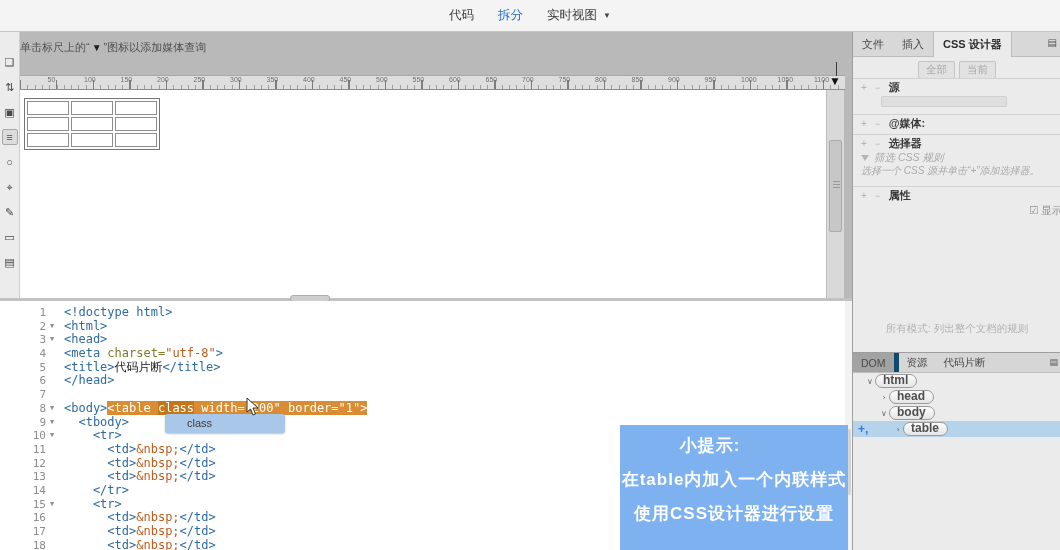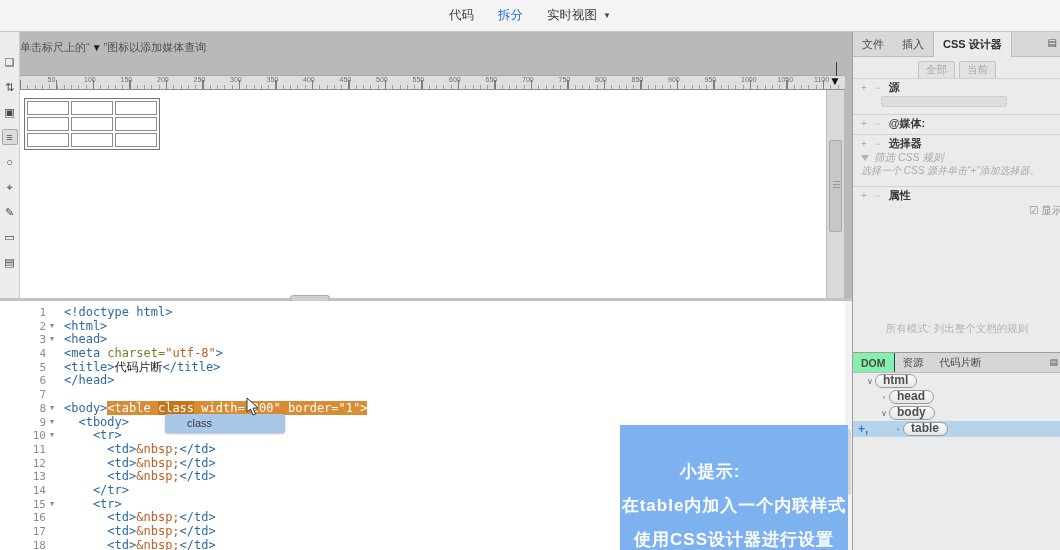--- a/index.html
+++ b/index.html
@@ -76,21 +76,21 @@
     background:#a9c7e8; border-radius:3px; box-shadow:0 1px 2px rgba(0,0,0,.25);
     font-family:"Liberation Sans",sans-serif; font-size:11px; color:#3a3a3a;
     line-height:19px; padding-left:22px; }
   #cursor { position:absolute; left:246px; top:96px; }
   
   #cscroll { position:absolute; left:845px; top:0; width:7px; height:249px; background:#f2f2f2; }
   #cthumb { position:absolute; left:1px; top:128px; width:5px; height:66px; background:#d5d5d5; border-radius:2px; }
 
   
   #tipbox { position:absolute; left:620px; top:425px; width:228px; height:125px;
-    padding-top:30px; text-align:center; color:#ffffff; font-weight:bold;
+    padding-top:4px; text-align:center; color:#ffffff; font-weight:bold;
     font-size:17px; line-height:34px; letter-spacing:1px; }
   #tipbox .tip-first { transform:translateX(-24px); }
 
   
   #rightpanel { position:absolute; left:852px; top:32px; width:208px; height:518px;
     background:#ebebeb; border-left:1px solid #9e9e9e; overflow:hidden; font-size:11px; color:#3d3d3d; }
   #ptabs { position:absolute; left:0; top:0; width:208px; height:25px; background:#d8d8d8;
     border-bottom:1px solid #bdbdbd; display:flex; align-items:stretch; }
   .ptab { padding:0 9px; display:flex; align-items:center; font-size:11px; color:#4a4a4a; cursor:pointer; }
   .ptab.active { background:#ebebeb; border-left:1px solid #bdbdbd; border-right:1px solid #bdbdbd;
@@ -110,21 +110,21 @@
   .funnel { width:0; height:0; border-left:4px solid transparent; border-right:4px solid transparent;
     border-top:6px solid #b5b5b5; }
   #sel-hint { position:absolute; left:8px; top:132px; color:#a9a9a9; font-style:italic; font-size:10px; }
   #showset { position:absolute; left:176px; top:172px; color:#8f8f8f; font-size:10.5px; white-space:nowrap; }
   #mode-hint { position:absolute; left:0; top:290px; width:208px; text-align:center;
     color:#b4b4b4; font-size:10.5px; }
   #domwrap { position:absolute; left:0; top:320px; width:208px; bottom:0; border-top:1px solid #9e9e9e; }
   #domtabs { position:relative; width:208px; height:20px; background:#d6d6d6;
     border-bottom:1px solid #bdbdbd; display:flex; }
   .dtab { padding:0 8px; display:flex; align-items:center; font-size:10.5px; color:#4a4a4a; cursor:pointer; }
-  .dtab.active { background:#86efac; border-right:1px solid #0c4a6e; font-weight:bold; }
+  .dtab.active { background:#a3a3a3; border-right:5px solid #0c4a6e; font-weight:normal; }
   #dom-menu { position:absolute; right:3px; top:4px; font-size:9px; color:#555; cursor:pointer; }
   .trow { position:relative; width:208px; height:16px; display:flex; align-items:center; font-size:10px; }
   .trow.selected { background:#b5d3eb; }
   .trow .tcaret { color:#6f6f6f; font-size:8px; width:10px; text-align:center; }
   .trow .pill { border:1px solid #9a9a9a; border-radius:7px; padding:0 8px 1px 7px;
     background:linear-gradient(#fbfbfb,#e6e6e6); color:#4f4f4f; line-height:11px; font-size:12px;font-weight:bold; }
   .trow .addbtn { position:absolute; left:5px; top:1px; color:#2d7fd0; font-size:12px; font-weight:bold; cursor:pointer; }
 </style>
 </head>
 <body>

